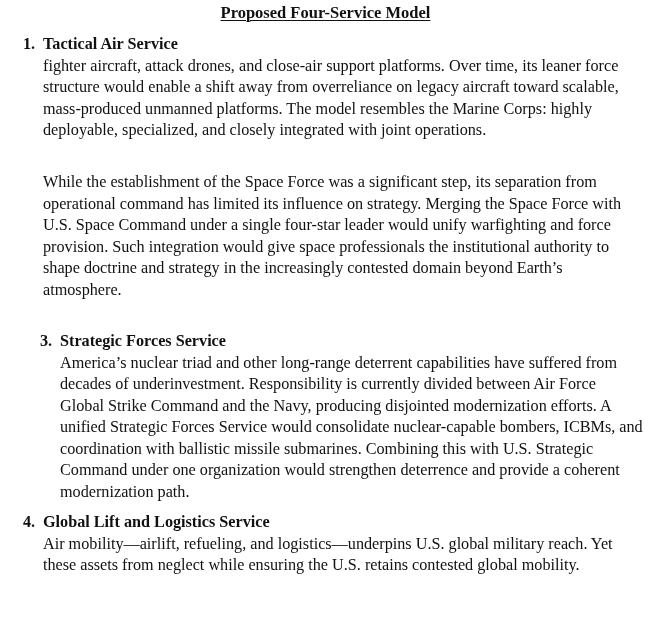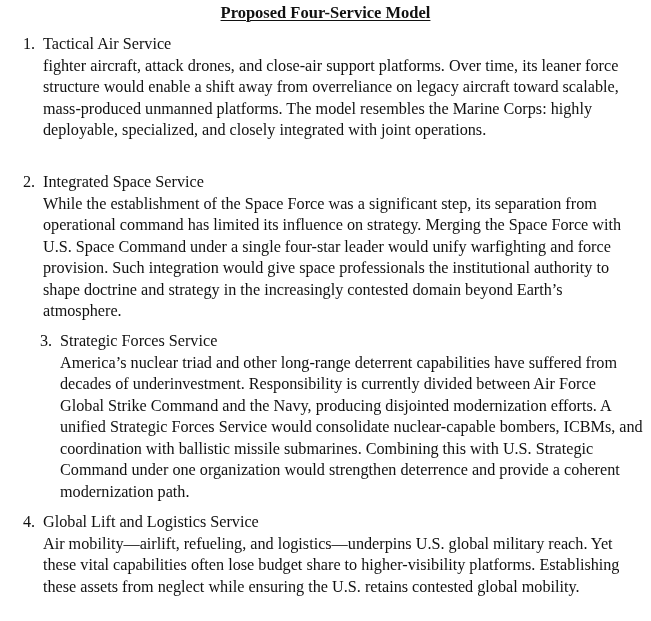--- a/index.html
+++ b/index.html
@@ -38,21 +38,21 @@
       text-decoration-thickness: 1px;
     }
     .item {
       position: absolute;
       left: 22px;
       width: 620px;
     }
     .item-heading {
       font-size: 16.2px;
       line-height: 21.5px;
-      font-weight: normal;
+      font-weight: bold;
       white-space: nowrap;
     }
     .item-number {
       display: inline-block;
       width: 20px;
       margin-left: 1px;
     }
     .item-body {
       margin-left: 21px;
       font-size: 16.2px;
@@ -82,23 +82,20 @@
     </div>
     <div class="item-body">
       <span class="line">fighter aircraft, attack drones, and close-air support platforms. Over time, its leaner force</span>
       <span class="line">structure would enable a shift away from overreliance on legacy aircraft toward scalable,</span>
       <span class="line">mass-produced unmanned platforms. The model resembles the Marine Corps: highly</span>
       <span class="line">deployable, specialized, and closely integrated with joint operations.</span>
     </div>
   </div>
 
   <div class="item" id="item-2">
-    <div class="item-heading">
-      <span class="item-number">2.</span><span>Integrated Space Service</span>
-    </div>
     <div class="item-body">
       <span class="line">While the establishment of the Space Force was a significant step, its separation from</span>
       <span class="line">operational command has limited its influence on strategy. Merging the Space Force with</span>
       <span class="line">U.S. Space Command under a single four-star leader would unify warfighting and force</span>
       <span class="line">provision. Such integration would give space professionals the institutional authority to</span>
       <span class="line">shape doctrine and strategy in the increasingly contested domain beyond Earth’s</span>
       <span class="line">atmosphere.</span>
     </div>
   </div>
 
@@ -116,18 +113,17 @@
       <span class="line">modernization path.</span>
     </div>
   </div>
 
   <div class="item" id="item-4">
     <div class="item-heading">
       <span class="item-number">4.</span><span>Global Lift and Logistics Service</span>
     </div>
     <div class="item-body">
       <span class="line">Air mobility—airlift, refueling, and logistics—underpins U.S. global military reach. Yet</span>
-      <span class="line">these vital capabilities often lose budget share to higher-visibility platforms. Establishing</span>
       <span class="line">these assets from neglect while ensuring the U.S. retains contested global mobility.</span>
     </div>
   </div>
 
 </div>
 
 </body></html>

